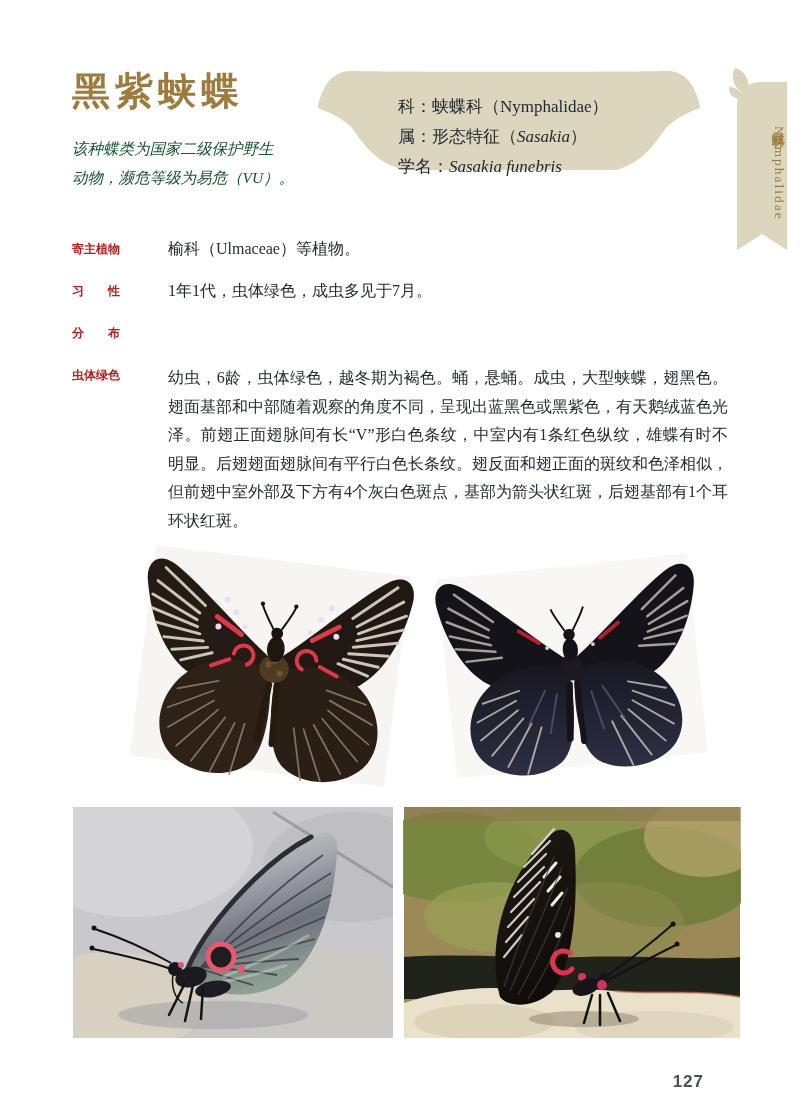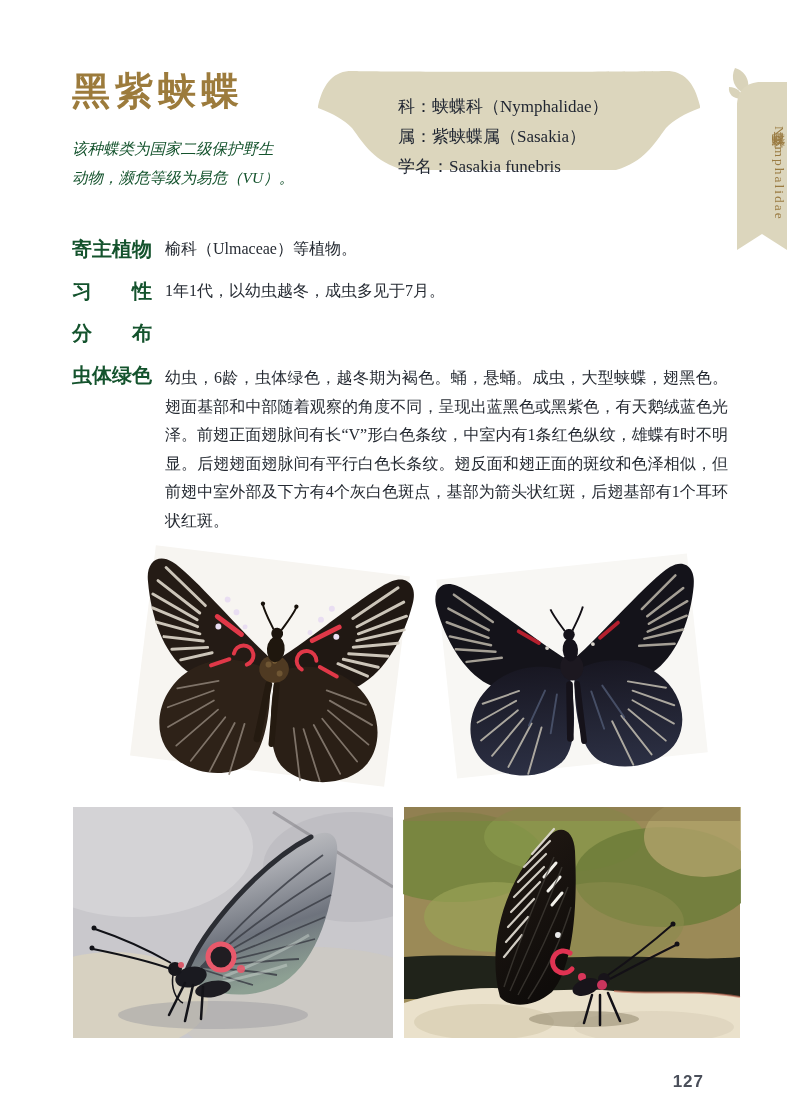--- a/index.html
+++ b/index.html
@@ -9,36 +9,36 @@
   
   .title{position:absolute;left:72px;top:66px;font-size:38px;font-weight:700;
          letter-spacing:5px;color:#9c7b3c;}
   .intro-note{position:absolute;left:72px;top:134px;width:260px;font-size:15.5px;
               font-style:italic;line-height:29px;color:#14532d;}
 
   .tax-banner{position:absolute;left:318px;top:66px;width:382px;height:118px;}
   .tax-banner svg{position:absolute;left:0;top:0;}
   .tax-lines{position:absolute;left:80px;top:12px;line-height:30px;font-size:17px;color:#1e2430;margin-top:14px;}
   .tax-lines .lat{font-family:"Liberation Serif",serif;}
-  .tax-lines .it{text-align:right;}
+  .tax-lines .it{font-style:italic;text-align:right;}
 
   
   .side-tab{position:absolute;left:737px;top:82px;width:50px;height:168px;}
   .side-tab svg.shape{position:absolute;left:0;top:0;}
   .tab-text{position:absolute;left:0;top:18px;width:50px;height:140px;
             writing-mode:vertical-rl;text-orientation:mixed;
             font-size:13.5px;letter-spacing:2px;color:#9a7b42;text-align:left;
             display:flex;justify-content:center;}
   .leaf-icon{position:absolute;left:-10px;top:-16px;}
 
   
   .sections{position:absolute;left:72px;top:238px;width:656px;}
   .sec-row{display:flex;margin-bottom:20px;}
-  .sec-label{flex:0 0 64px;margin-right:13px;font-family:"Liberation Sans",sans-serif;
-             font-size:20px;font-weight:600;color:#14532d;line-height:22px;white-space:pre;}
+  .sec-label{flex:0 0 64px;margin-right:32px;font-family:"Liberation Sans",sans-serif;
+             font-size:12px;font-weight:600;color:#b91c1c;line-height:22px;white-space:pre;}
   .sec-content{flex:1;font-size:16px;line-height:22px;color:#262b33;}
   .sec-row.morph .sec-content{line-height:28.6px;text-align:justify;}
 
   
   .spec{position:absolute;}
   .spec-left{left:126px;top:546px;width:296px;height:248px;}
   .spec-right{left:426px;top:554px;width:292px;height:230px;}
   .photo-tilt{position:absolute;background:#f7f5f1;}
   .spec-left .photo-tilt{left:16px;top:14px;width:256px;height:212px;transform:rotate(7deg);}
   .spec-right .photo-tilt{left:20px;top:12px;width:252px;height:200px;transform:rotate(-6deg);background:#f8f7f4;}
@@ -68,21 +68,21 @@
   </div>
 
   <div class="tax-banner">
     <svg class="shape" width="382" height="118" viewBox="0 0 382 118">
       <path fill="#dcd6bd" d="M0,40 C6,14 18,4 36,5 C60,6 322,6 346,5 C364,4 376,14 382,40
                L382,42 C366,48 356,54 348,62 C336,78 326,96 298,104 L86,104
                C56,96 46,78 34,62 C26,54 16,48 0,42 Z"></path>
     </svg>
     <div class="tax-lines">
       <div><span class="lat">科：蛱蝶科（Nymphalidae）</span></div>
-      <div><span>属：紫蛱蝶属（</span><span class="lat it">Sasakia</span><span>）</span></div>
+      <div><span>属：形态特征（</span><span class="lat it">Sasakia</span><span>）</span></div>
       <div><span>学名：</span><span class="lat it">Sasakia funebris</span></div>
     </div>
   </div>
 
   <div class="side-tab">
     <svg class="leaf-icon" width="30" height="34" viewBox="0 0 30 34">
       <path fill="#d9d3ba" d="M18,28 C7,23 3,12 8,2 C19,5 24,16 20,28 Z"></path>
       <path fill="#d9d3ba" d="M15,33 C6,33 1,28 2,21 C10,21 15,26 15,32 Z"></path>
     </svg>
     <svg class="shape" width="50" height="168" viewBox="0 0 50 168">
@@ -94,21 +94,21 @@
     </div>
   </div>
 
   <div class="sections">
     <div class="sec-row">
       <div class="sec-label">寄主植物</div>
       <div class="sec-content">榆科（Ulmaceae）等植物。</div>
     </div>
     <div class="sec-row">
       <div class="sec-label">习　　性</div>
-      <div class="sec-content">1年1代，以幼虫越冬，成虫多见于7月。</div>
+      <div class="sec-content">1年1代，虫体绿色，成虫多见于7月。</div>
     </div>
     <div class="sec-row">
       <div class="sec-label">分　　布</div>
     </div>
     <div class="sec-row morph">
       <div class="sec-label">虫体绿色</div>
       <div class="sec-content">幼虫，6龄，虫体绿色，越冬期为褐色。蛹，悬蛹。成虫，大型蛱蝶，翅黑色。翅面基部和中部随着观察的角度不同，呈现出蓝黑色或黑紫色，有天鹅绒蓝色光泽。前翅正面翅脉间有长“V”形白色条纹，中室内有1条红色纵纹，雄蝶有时不明显。后翅翅面翅脉间有平行白色长条纹。翅反面和翅正面的斑纹和色泽相似，但前翅中室外部及下方有4个灰白色斑点，基部为箭头状红斑，后翅基部有1个耳环状红斑。</div>
     </div>
   </div>
 

